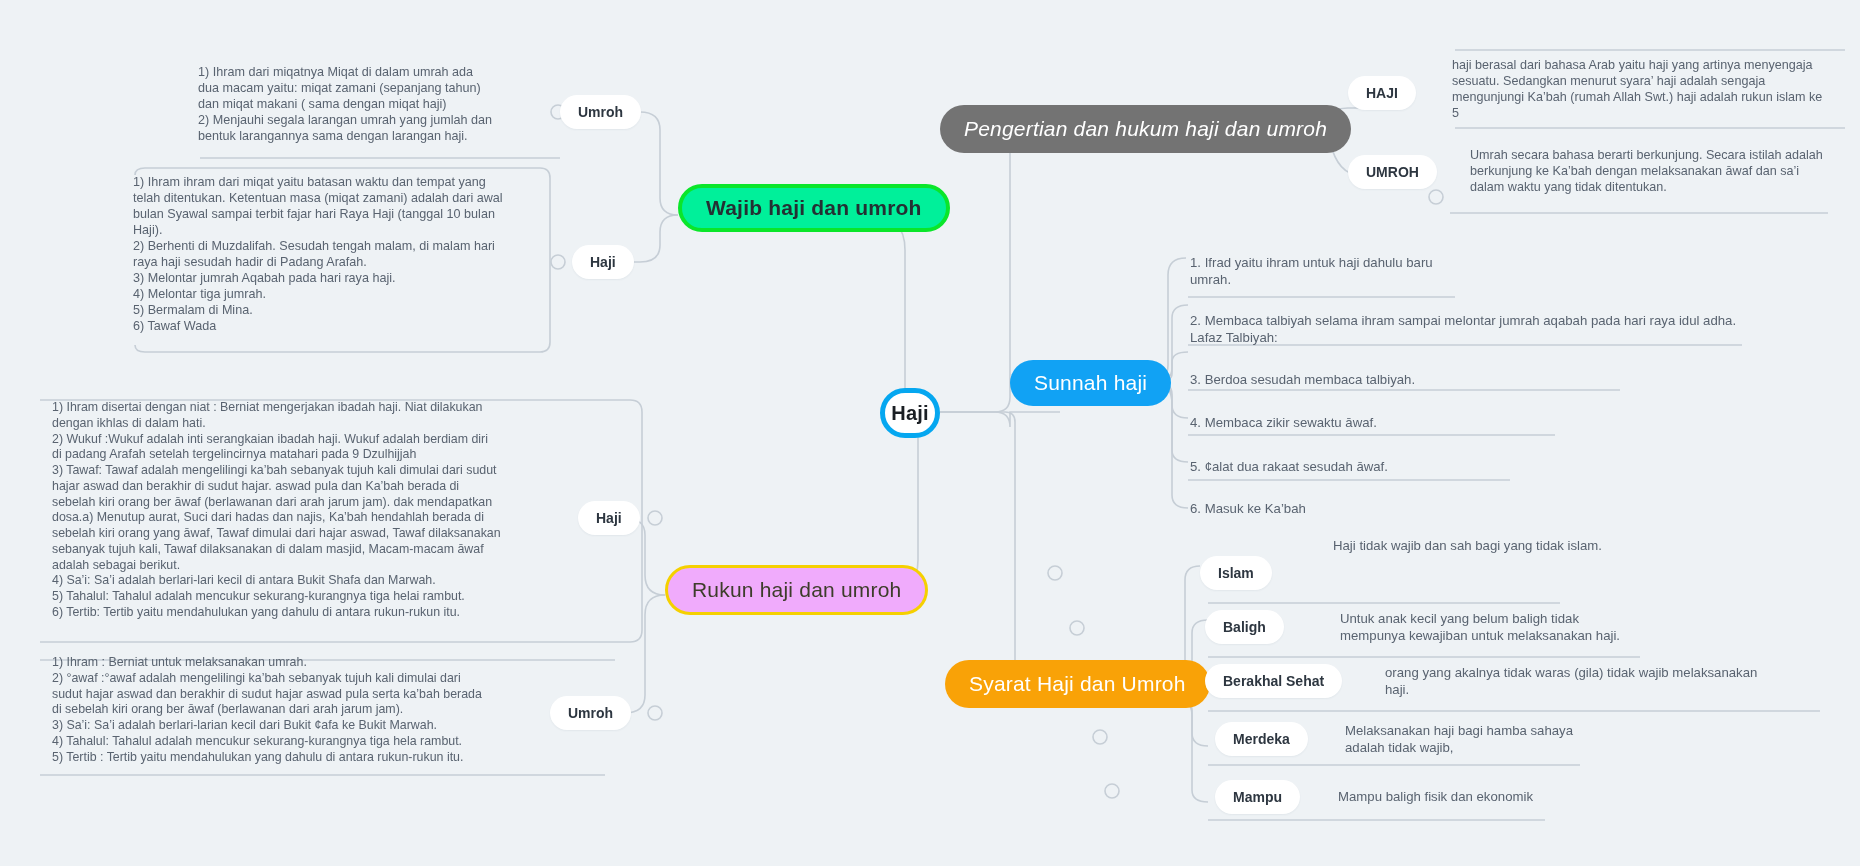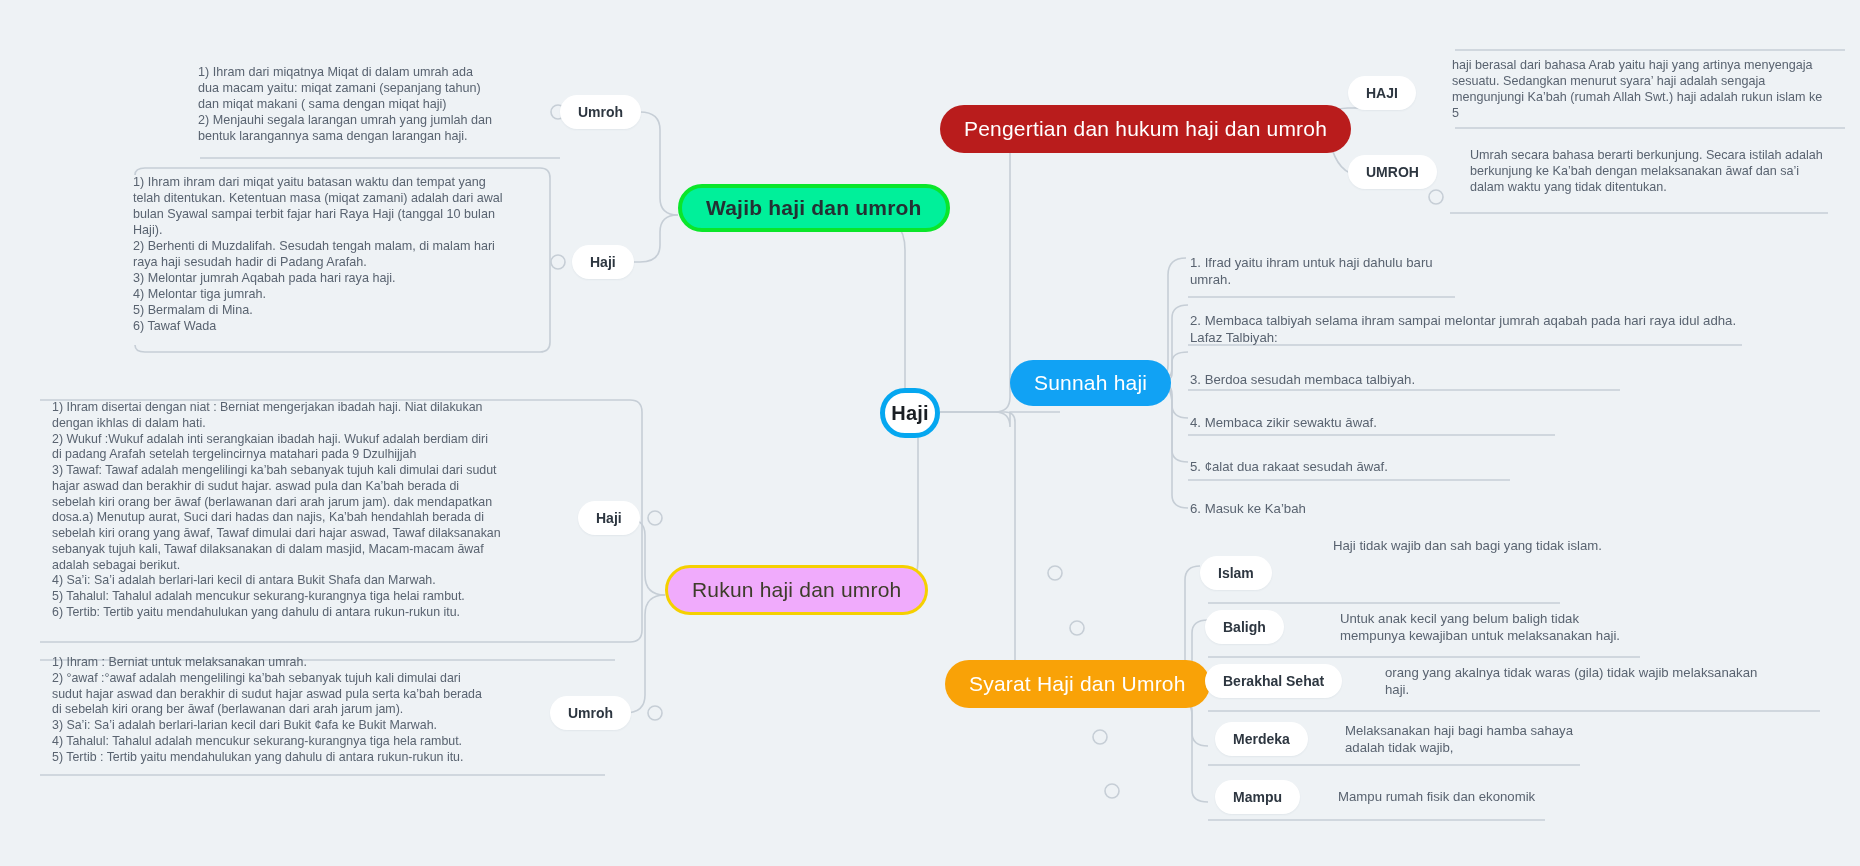--- a/index.html
+++ b/index.html
@@ -31,21 +31,21 @@
   .pill {
     border-radius: 999px;
     display: flex; align-items: center; justify-content: center;
     color: #ffffff;
     font-size: 21px;
     font-weight: 400;
     padding: 0 24px;
     white-space: nowrap;
     letter-spacing: .2px;
   }
-  .pill-red   { background: #b91c1c; }
+  .pill-red   { background: #737373; font-style: italic; }
   .pill-blue  { background: #11a2f4; }
   .pill-orange{ background: #f9a207; }
   .pill-yellow{ background: #f0abfc; color: #3d3d2a; border: 3px solid #f5d000; }
   .pill-green {
     background: #00f09a; color: #243033;
     border: 4px solid #0ae62a;
   }
 
   
   .chip {
@@ -175,21 +175,21 @@
 
   <div class="node chip" style="left:1205px; top:664px; height:34px;">Berakhal Sehat</div>
   <div class="node leaf leaf-md" style="left:1385px; top:664px; width:400px;">orang yang akalnya tidak waras (gila) tidak wajib melaksanakan
 haji.</div>
 
   <div class="node chip" style="left:1215px; top:722px; height:34px;">Merdeka</div>
   <div class="node leaf leaf-md" style="left:1345px; top:722px; width:330px;">Melaksanakan haji bagi hamba sahaya
 adalah tidak wajib,</div>
 
   <div class="node chip" style="left:1215px; top:780px; height:34px;">Mampu</div>
-  <div class="node leaf leaf-md" style="left:1338px; top:788px; width:330px;">Mampu rumah fisik dan ekonomik</div>
+  <div class="node leaf leaf-md" style="left:1338px; top:788px; width:330px;">Mampu baligh fisik dan ekonomik</div>
 
   <div class="node pill pill-green" style="left:678px; top:184px; height:48px;font-weight:bold;">Wajib  haji dan umroh</div>
 
   <div class="node chip" style="left:560px; top:95px; height:34px;">Umroh</div>
   <div class="node leaf" style="left:198px; top:65px; width:330px;">1) Ihram dari miqatnya Miqat di dalam umrah ada
 dua macam yaitu: miqat zamani (sepanjang tahun)
 dan miqat makani ( sama dengan miqat haji)
 2) Menjauhi segala larangan umrah yang jumlah dan
 bentuk larangannya sama dengan larangan haji.</div>
 

